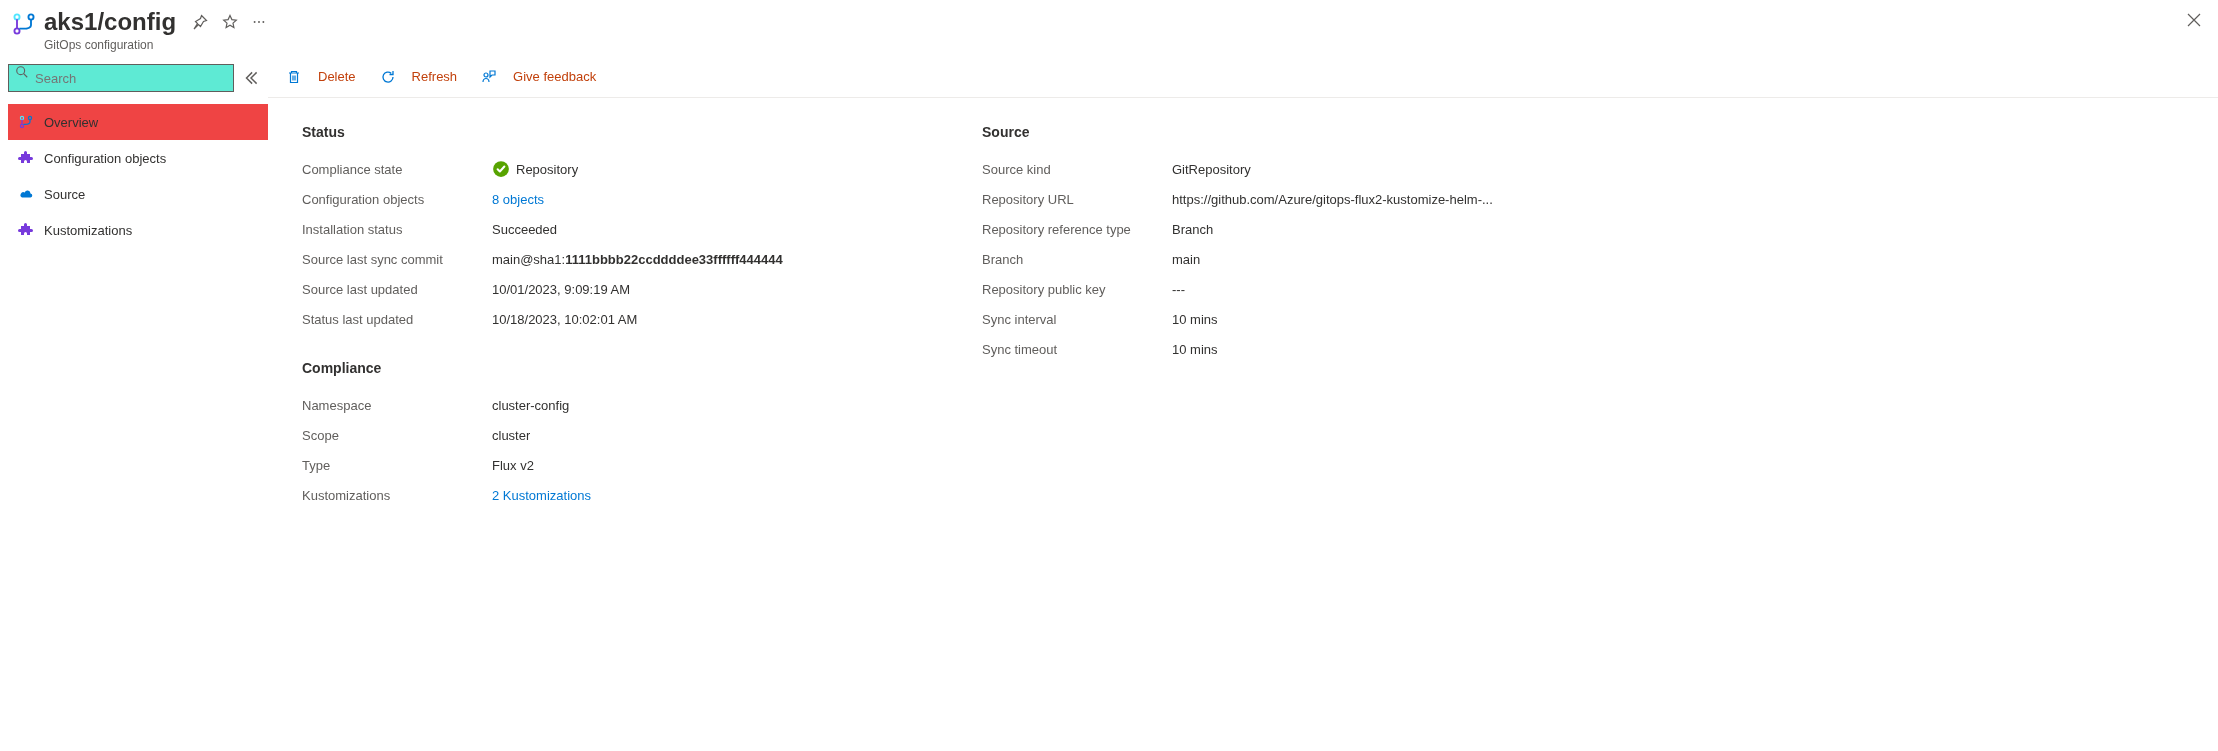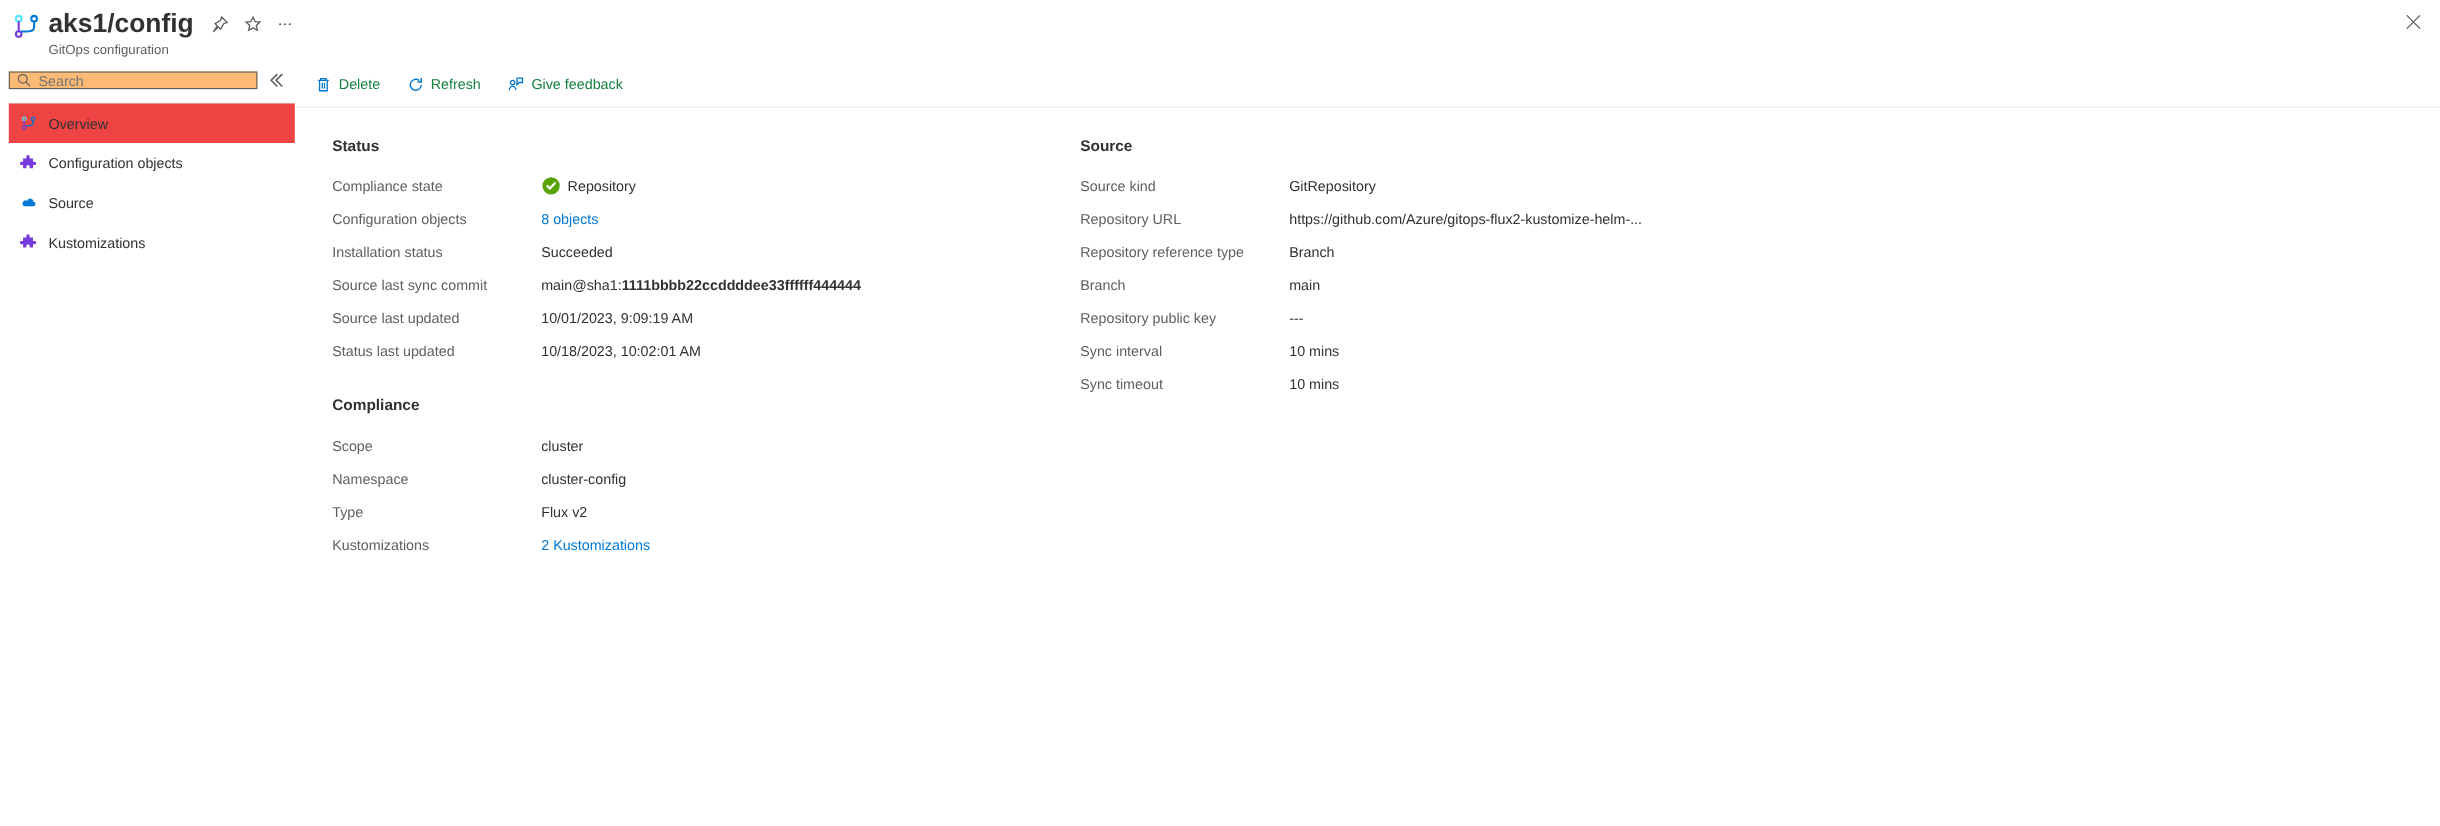--- a/index.html
+++ b/index.html
@@ -18,35 +18,35 @@
     .header-action-icon { width: 16px; height: 16px; color: #605e5c; cursor: pointer; }
     .header-close { position: absolute; right: 16px; top: 12px; cursor: pointer; color: #605e5c; }
     .header-close svg { width: 16px; height: 16px; }
 
     
     .body { display: flex; }
 
     
     .sidebar { width: 268px; flex: 0 0 268px; padding: 8px 0 8px 8px; }
     .search-row { display: flex; align-items: center; gap: 8px; padding: 0 8px 6px 0; }
-    .search-box { flex: 1; display: flex; border: 1px solid #605e5c; height: 16px; padding: 0 6px; background: #fdba74; }
+    .search-box { flex: 1; display: flex; border: 1px solid #605e5c; height: 28px; padding: 0 6px; background: #5eead4; }
     .search-box svg { width: 14px; height: 14px; color: #616161; margin-right: 6px; }
     .search-box input { border: none; outline: none; font-size: 13px; flex: 1; color: #323130; background: transparent; }
     .collapse-btn { width: 18px; height: 18px; color: #605e5c; cursor: pointer; }
 
     .nav { margin-top: 6px; }
     .nav-item { display: flex; align-items: center; height: 36px; padding: 0 10px; cursor: pointer; gap: 10px; }
     .nav-item.active { background: #ef4444; }
     .nav-item .nav-icon { width: 16px; height: 16px; flex: 0 0 16px; }
     .nav-item .nav-label { font-size: 13px; color: #323130; }
 
     
     .main { flex: 1; }
     .toolbar { display: flex; align-items: center; height: 42px; padding: 0 10px; border-bottom: 1px solid #edebe9; }
-    .toolbar-btn { display: flex; align-items: center; gap: 6px; padding: 4px 8px; margin-right: 8px; cursor: pointer; color: #15803d; }
+    .toolbar-btn { display: flex; align-items: center; gap: 16px; padding: 4px 8px; margin-right: 8px; cursor: pointer; color: #c2410c; }
     .toolbar-btn svg { width: 16px; height: 16px; color: #0078d4; }
 
     .content { display: flex; padding: 26px 10px 10px 34px; gap: 40px; }
     .col { flex: 0 0 640px; }
     .section-title { font-size: 14px; font-weight: 600; margin-bottom: 14px; }
     .kv { display: flex; align-items: center; min-height: 30px; }
     .kv-label { flex: 0 0 190px; color: #605e5c; font-size: 13px; }
     .kv-value { font-size: 13px; color: #323130; white-space: nowrap; overflow: hidden; text-overflow: ellipsis; max-width: 440px;}
     .kv-value.link { color: #0078d4; cursor: pointer; }
     .kv-value .bold-tail { font-weight: 600; }
@@ -198,28 +198,28 @@
           </div>
           <div class="kv">
             <div class="kv-label">Status last updated</div>
             <div class="kv-value">10/18/2023, 10:02:01 AM</div>
           </div>
 
           <div class="spacer"></div>
           <div class="section-title">Compliance</div>
 
           <div class="kv">
+            <div class="kv-label">Namespace</div>
+            <div class="kv-value">cluster-config</div>
+          </div>
+          <div class="kv">
             <div class="kv-label">Scope</div>
             <div class="kv-value">cluster</div>
           </div>
           <div class="kv">
-            <div class="kv-label">Namespace</div>
-            <div class="kv-value">cluster-config</div>
-          </div>
-          <div class="kv">
             <div class="kv-label">Type</div>
             <div class="kv-value">Flux v2</div>
           </div>
           <div class="kv">
             <div class="kv-label">Kustomizations</div>
             <div class="kv-value link">2 Kustomizations</div>
           </div>
         </div>
 
         <div class="col">

